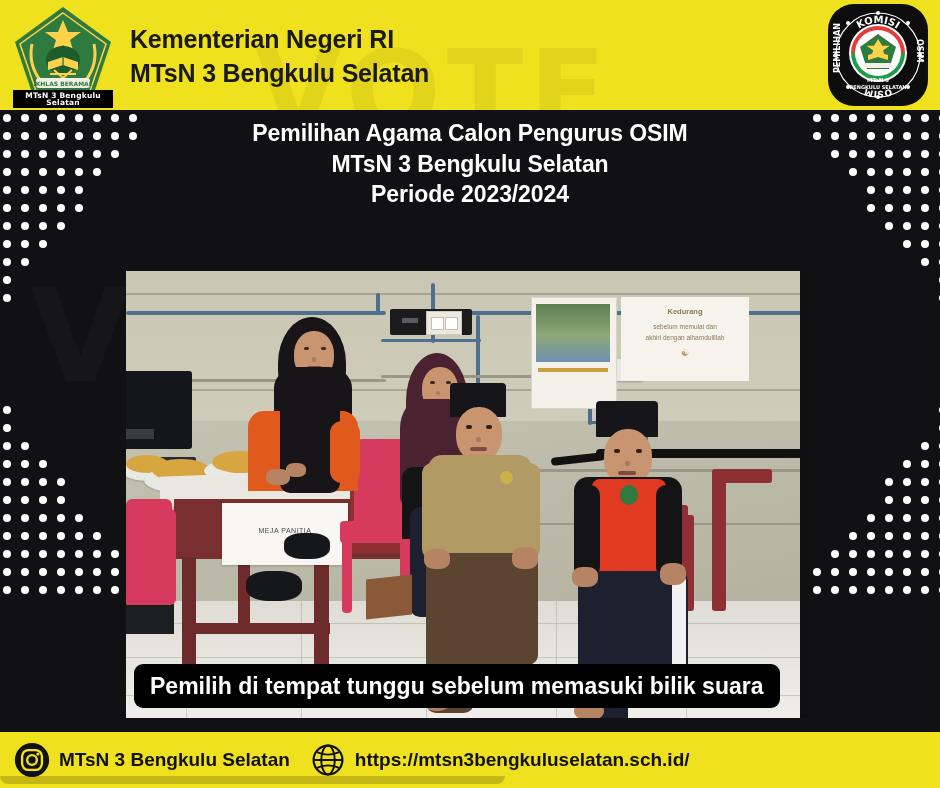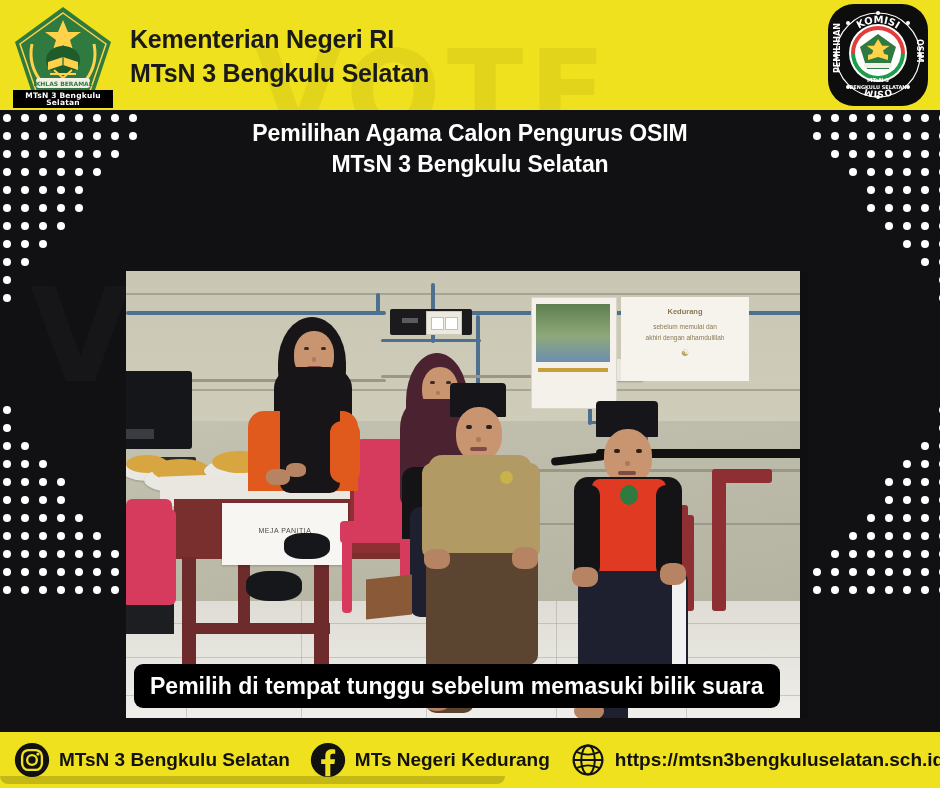--- a/index.html
+++ b/index.html
@@ -453,20 +453,21 @@
         <span style="left: 57px; top: 184px;"></span>
         <span style="left: 75px; top: 184px;"></span>
         <span style="left: 93px; top: 184px;"></span>
         <span style="left: 111px; top: 184px;"></span>
         <span style="left: 129px; top: 184px;"></span>
       </div>
 
     <div class="titleblock">
       <div>Pemilihan Agama Calon Pengurus OSIM</div>
       <div>MTsN 3 Bengkulu Selatan</div>
+      <div>Periode 2023/2024</div>
     </div>
 
     <div class="photo">
 
       <div class="wall"></div>
       <div class="wall2"></div>
       <div class="seam" style="top:22px"></div>
       <div class="seam" style="top:118px"></div>
       <div class="seam" style="top:252px"></div>
       <div class="floor"></div>
@@ -663,27 +664,20 @@
       <div class="f-item">
         <svg class="f-icon" viewBox="0 0 40 40">
           <circle cx="20" cy="20" r="19" fill="#111"></circle>
           <rect x="9" y="9" width="22" height="22" rx="7" fill="none" stroke="#EFE11D" stroke-width="2.6"></rect>
           <circle cx="20" cy="20" r="5.4" fill="none" stroke="#EFE11D" stroke-width="2.6"></circle>
           <circle cx="26.6" cy="13.4" r="1.8" fill="#EFE11D"></circle>
         </svg>
         <span>MTsN  3 Bengkulu Selatan</span>
       </div>
 
-      <div class="f-item" style="margin-left:10px">
-        <svg class="f-icon" viewBox="0 0 40 40">
-          <circle cx="20" cy="20" r="19" fill="#111"></circle>
-          <path d="M22.6 38V24.4h4.5l.7-5.3h-5.2v-3.4c0-1.5.4-2.6 2.6-2.6h2.8V8.3c-.5-.07-2.2-.22-4.1-.22-4.1 0-6.9 2.5-6.9 7.1v3.9h-4.6v5.3h4.6V38z" fill="#EFE11D"></path>
-        </svg>
-        <span>MTs Negeri Kedurang</span>
-      </div>
 
       <div class="f-item" style="margin-left:10px">
         <svg class="f-icon" viewBox="0 0 40 40">
           <circle cx="20" cy="20" r="16" fill="none" stroke="#111" stroke-width="2.4"></circle>
           <ellipse cx="20" cy="20" rx="7.5" ry="16" fill="none" stroke="#111" stroke-width="2.2"></ellipse>
           <line x1="4" y1="20" x2="36" y2="20" stroke="#111" stroke-width="2.2"></line>
           <path d="M7 11 Q20 17 33 11" fill="none" stroke="#111" stroke-width="2"></path>
           <path d="M7 29 Q20 23 33 29" fill="none" stroke="#111" stroke-width="2"></path>
         </svg>
         <span>https://mtsn3bengkuluselatan.sch.id/</span>

